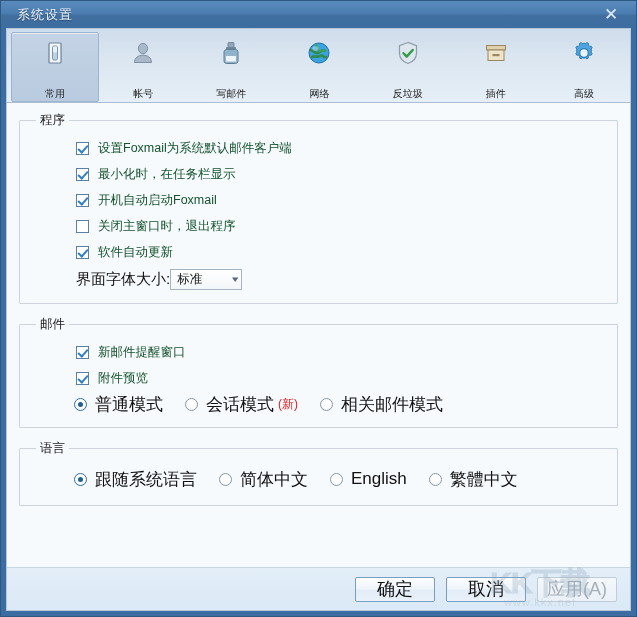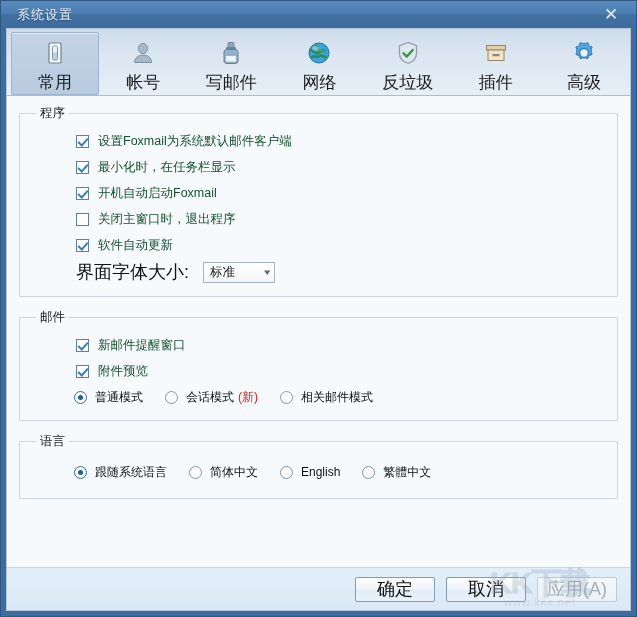--- a/index.html
+++ b/index.html
@@ -80,22 +80,22 @@
   .tab.active {
     background: linear-gradient(to bottom, #c4d3e5 0%, #b9cbe0 100%);
     border: 1px solid #9fb5cd;
     box-shadow: inset 0 1px 0 rgba(255,255,255,.55);
   }
   .tab .ico {
     height: 30px; width: 32px;
     display: flex; align-items: center; justify-content: center;
   }
   .tab .lbl {
-    margin-top: 3px;
-    font-size: 17px;
+    margin-top: 19px;
+    font-size: 10px;
     color: #1c1c1c;
   }
 
   
   .content {
     flex: 1 1 auto;
     background: #f7fafd;
     padding: 9px 12px 0 12px;
     position: relative;
     border-radius: 23px;
@@ -164,31 +164,31 @@
   }
   .rb.selected { border-color: #2f6ea8; }
   .rb.selected::after {
     content: "";
     position: absolute;
     left: 3px; top: 3px;
     width: 5px; height: 5px;
     border-radius: 50%;
     background: #21608f;
   }
-  .rb-label { font-size: 12px; color: #111; }
+  .rb-label { font-size: 17px; color: #111; }
   .rb-badge { font-size: 12px; color: #e02020; margin-left: 4px; }
 
   
   .select-row {
     display: flex;
     align-items: center;
     height: 28px;
     padding-left: 46px;
   }
-  .select-label { font-size: 18px; color: #111; margin-right: 14px; }
+  .select-label { font-size: 15px; color: #111; margin-right: 0; }
   .select-box {
     width: 72px; height: 21px;
     border: 1px solid #a6b4c2;
     background: linear-gradient(to bottom, #ffffff 0%, #f3f6f9 100%);
     display: flex;
     align-items: center;
     padding: 0 4px 0 6px;
     font-size: 12.5px;
     color: #111;
     cursor: default;

